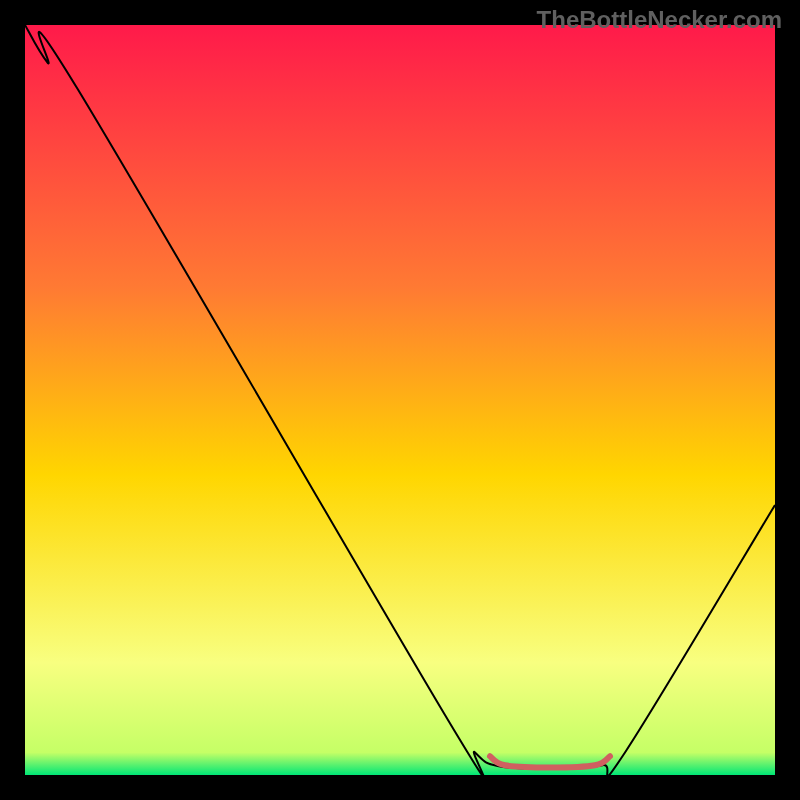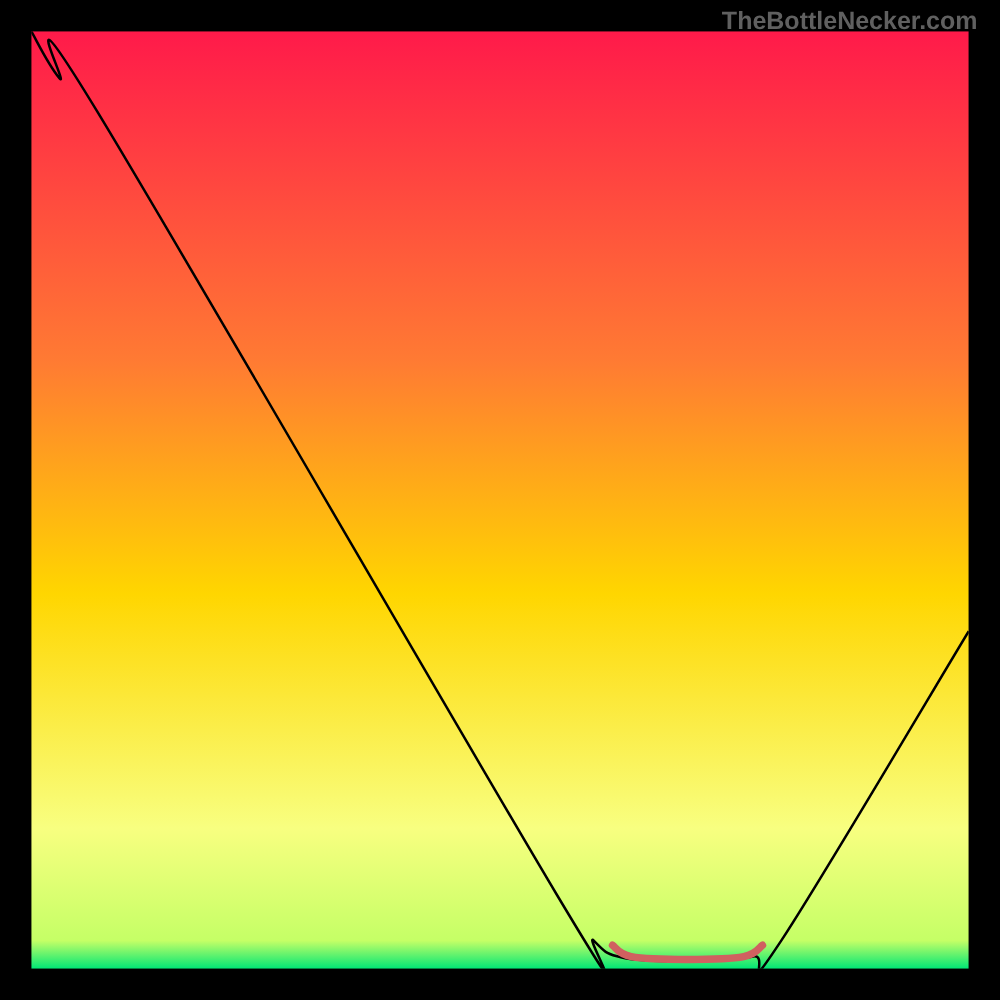--- a/index.html
+++ b/index.html
@@ -9,21 +9,21 @@
     height: 800px;
     background: #000;
     font-family: Arial, sans-serif;
     position: relative;
   }
   .watermark {
     position: absolute;
     top: 6px;
     right: 18px;
     color: #606060;
-    font-size: 20px;
+    font-size: 24px;
     font-weight: bold;
     z-index: 10;
   }
   .chart-area {
     position: absolute;
     left: 25px;
     top: 25px;
     width: 750px;
     height: 750px;
   }

